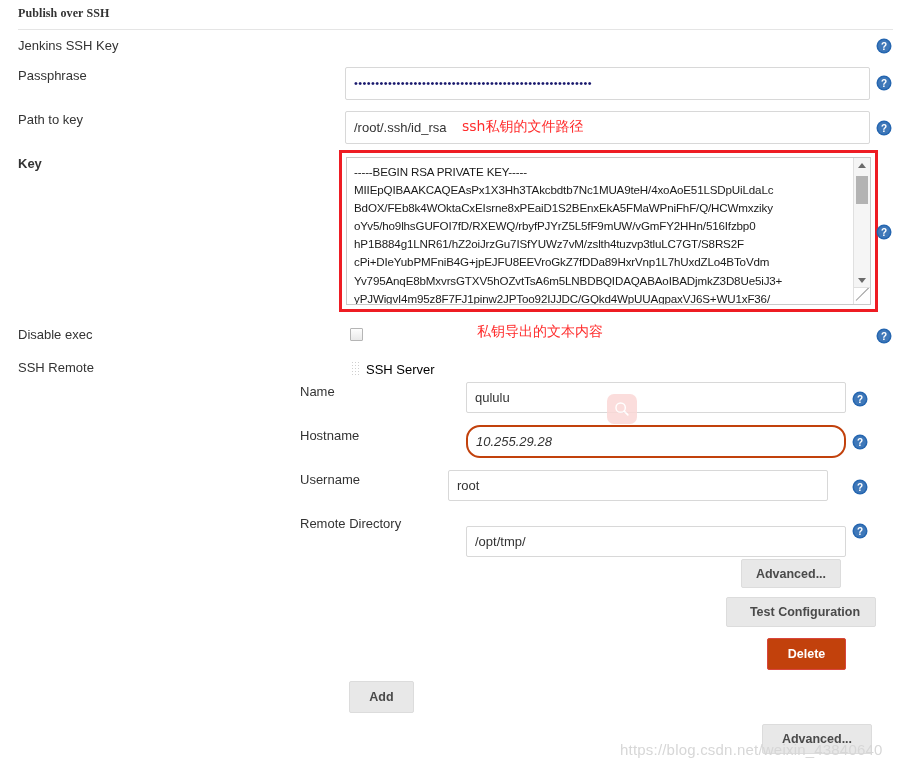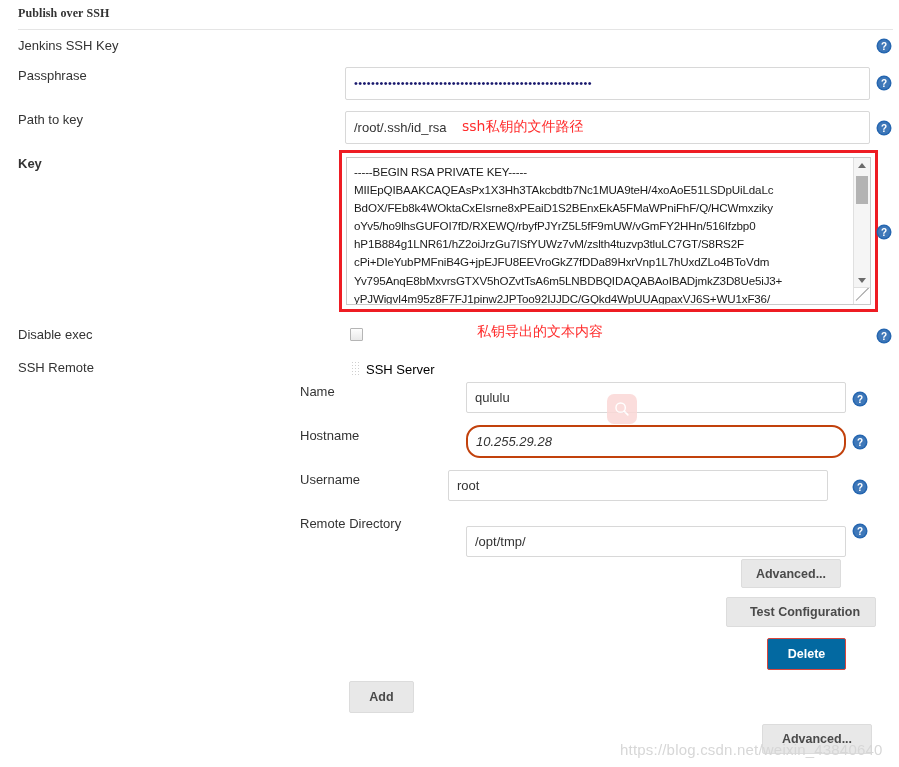--- a/index.html
+++ b/index.html
@@ -231,21 +231,21 @@
     font-size: 12.5px;
     font-weight: bold;
     font-family: "Liberation Sans", "DejaVu Sans", sans-serif;
     display: flex;
     align-items: center;
     justify-content: center;
     cursor: pointer;
     white-space: nowrap;
   }
   .btn.danger {
-    background: #0369a1;
+    background: #c2410c;
     border-color: #d9453c;
     color: #ffffff;
   }
 
   
   .search-overlay {
     position: absolute;
     width: 30px;
     height: 30px;
     border-radius: 7px;

